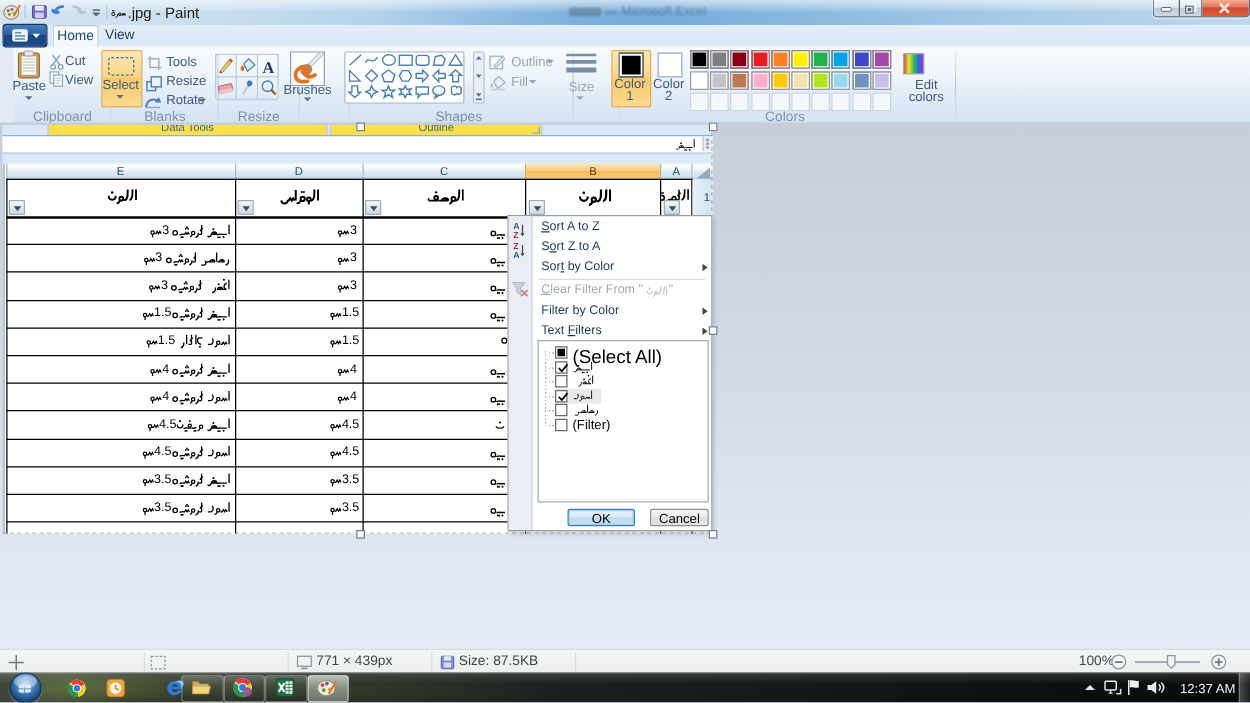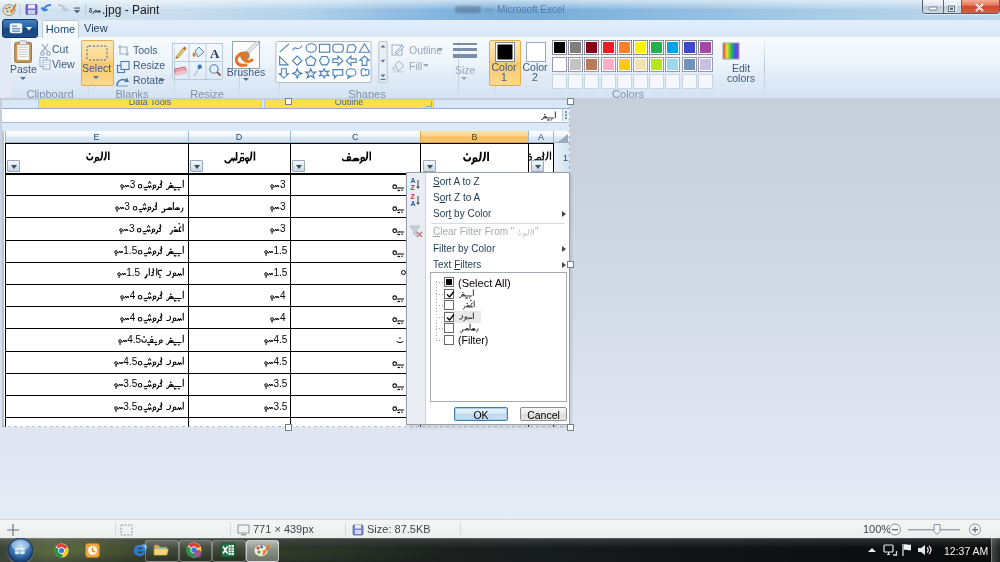--- a/index.html
+++ b/index.html
@@ -730,21 +730,21 @@
 <div class="mi midis" style="top:53px;left:128px">"</div>
 <div class="mi" style="top:70px">Filter by Color</div>
         <div class="marr" style="top:73px"></div>
 <div class="mi" style="top:86px">Text <u>F</u>ilters</div>
         <div class="marr" style="top:89px"></div>
 <div class="ab" id="flist">
 <div class="ab" style="left:5px;top:8px;width:1px;height:58px;background:repeating-linear-gradient(180deg,#aaa 0 1px,transparent 1px 3px)"></div>
 <div class="ab" style="left:5px;top:9px;width:8px;height:1px;background:repeating-linear-gradient(90deg,#aaa 0 1px,transparent 1px 3px)"></div>
 <div class="cb" style="left:13px;top:4px"></div>
 <div class="ab" style="left:15px;top:6px;width:6px;height:6px;background:#000"></div>
-<div class="ab" style="left:27px;top:3.5px;font-size:11px;color:#000">(Select All)</div>
+<div class="ab" style="left:27px;top:3.5px;font-size:15px;color:#000">(Select All)</div>
 <div class="ab" style="left:5px;top:20.5px;width:8px;height:1px;background:repeating-linear-gradient(90deg,#aaa 0 1px,transparent 1px 3px)"></div>
 <div class="cb" style="left:13px;top:15.5px"></div>
 <svg class="ab" style="left:13.5px;top:15.5px" width="11" height="11" viewBox="0 0 11 11">
             <path d="M2,5.5 L4.5,8 L9,2.5" stroke="#000" stroke-width="1.4" fill="none"></path>
           </svg>
 <div class="ab" style="left:5px;top:32px;width:8px;height:1px;background:repeating-linear-gradient(90deg,#aaa 0 1px,transparent 1px 3px)"></div>
 <div class="cb" style="left:13px;top:27px"></div>
 <div class="ab" style="left:13px;top:37.5px;width:37px;height:12px;background:#e9e9e9"></div>
 <div class="ab" style="left:5px;top:43.5px;width:8px;height:1px;background:repeating-linear-gradient(90deg,#aaa 0 1px,transparent 1px 3px)"></div>
 <div class="cb" style="left:13px;top:38.5px"></div>

